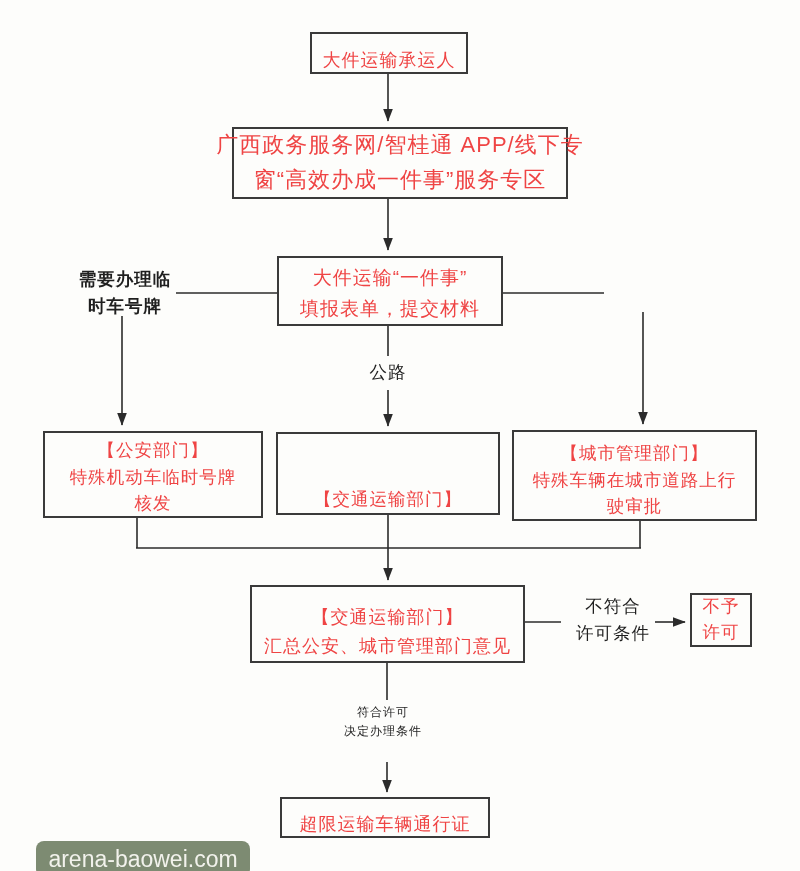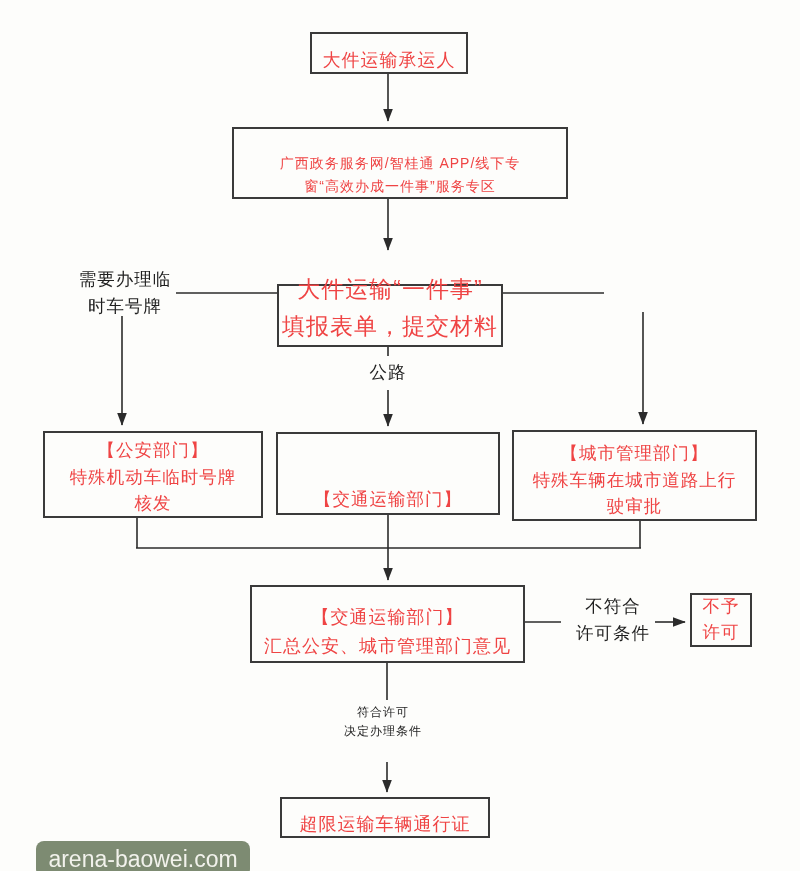--- a/index.html
+++ b/index.html
@@ -38,31 +38,31 @@
     position: absolute;
     text-align: center;
     color: #1f1f1f;
     letter-spacing: 1px;
     line-height: 1.55;
   }
   .edge-label .ln { white-space: nowrap; }
 
   
   .node-carrier   { left: 310px; top: 32px;  width: 158px; height: 42px; font-size: 18px; }
-  .node-portal    { left: 232px; top: 127px; width: 336px; height: 72px; font-size: 14px; line-height: 1.6; }
-  .node-one-thing { left: 277px; top: 256px; width: 226px; height: 63px; font-size: 23px; line-height: 1.6; margin-top: 28px; }
+  .node-portal    { left: 232px; top: 127px; width: 336px; height: 72px; font-size: 22px; line-height: 1.6; }
+  .node-one-thing { left: 277px; top: 256px; width: 226px; height: 70px; font-size: 19px; line-height: 1.6; }
   .node-police    { left: 43px;  top: 431px; width: 220px; height: 87px; font-size: 17.5px; line-height: 1.5; }
   .node-transport { left: 276px; top: 432px; width: 224px; height: 83px; font-size: 17.5px; line-height: 1.6; }
   .node-city      { left: 512px; top: 430px; width: 245px; height: 91px; font-size: 17.5px; line-height: 1.5; }
   .node-summary   { left: 250px; top: 585px; width: 275px; height: 78px; font-size: 18px; line-height: 1.6; }
   .node-deny      { left: 690px; top: 593px; width: 62px;  height: 54px; font-size: 17.5px; line-height: 1.5; }
   .node-permit    { left: 280px; top: 797px; width: 210px; height: 41px; font-size: 18px; }
 
   
-  .label-temp-plate { left: 60px;  top: 266px; width: 130px; font-size: 17.5px; }
+  .label-temp-plate { left: 60px;  top: 266px; width: 130px; font-size: 17.5px; font-weight: bold; }
   .label-highway    { left: 345px; top: 359px; width: 86px;  font-size: 17.5px; }
   .label-city-road  { left: 600px; top: 280px; width: 115px; font-size: 17.5px; }
   .label-not-meet   { left: 563px; top: 593px; width: 100px; font-size: 17.5px; }
   .label-meet       { left: 297px; top: 703px; width: 172px; font-size: 12px; }
 
   .watermark {
     position: absolute;
     left: 36px; top: 801px;
     width: 214px; height: 36px;
     border-radius: 8px;

